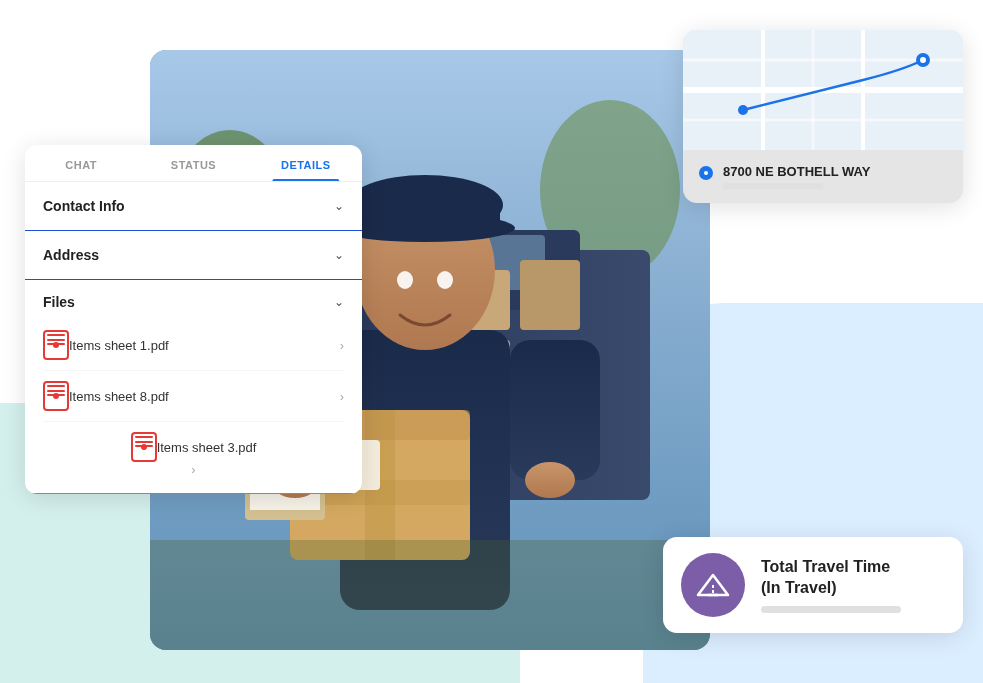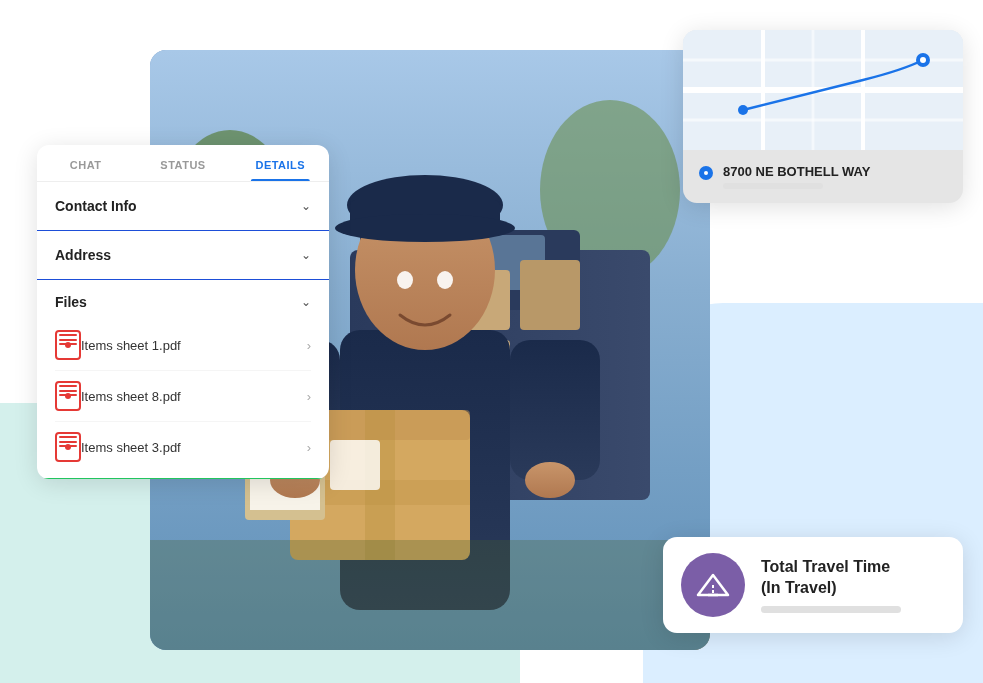--- a/index.html
+++ b/index.html
@@ -46,22 +46,22 @@
       z-index: 1;
       border-radius: 16px;
       overflow: hidden;
       background: linear-gradient(135deg, #7a9cc5 0%, #4a7ab5 30%, #8fa8c8 60%, #c5a87a 80%, #b8956a 100%);
     }
 
     
     .details-panel {
       position: absolute;
       top: 145px;
-      left: 37px;
-      width: 292px;
+      left: 25px;
+      width: 337px;
       background: #fff;
       border-radius: 12px;
       box-shadow: 0 4px 24px rgba(0,0,0,0.12);
       z-index: 10;
       overflow: hidden;
     }
 
     .tabs-row {
       display: flex;
       border-bottom: 1px solid #eee;
@@ -139,20 +139,21 @@
       display: flex;
       align-items: center;
       justify-content: space-between;
       padding: 10px 0;
       border-bottom: 1px solid #f5f5f5;
       cursor: pointer;
     }
 
     .file-item:last-child {
       border-bottom: none;
+      flex-direction: column;
     }
 
     .file-left {
       display: flex;
       align-items: center;
     }
 
     .file-icon {
       width: 26px;
       height: 30px;

